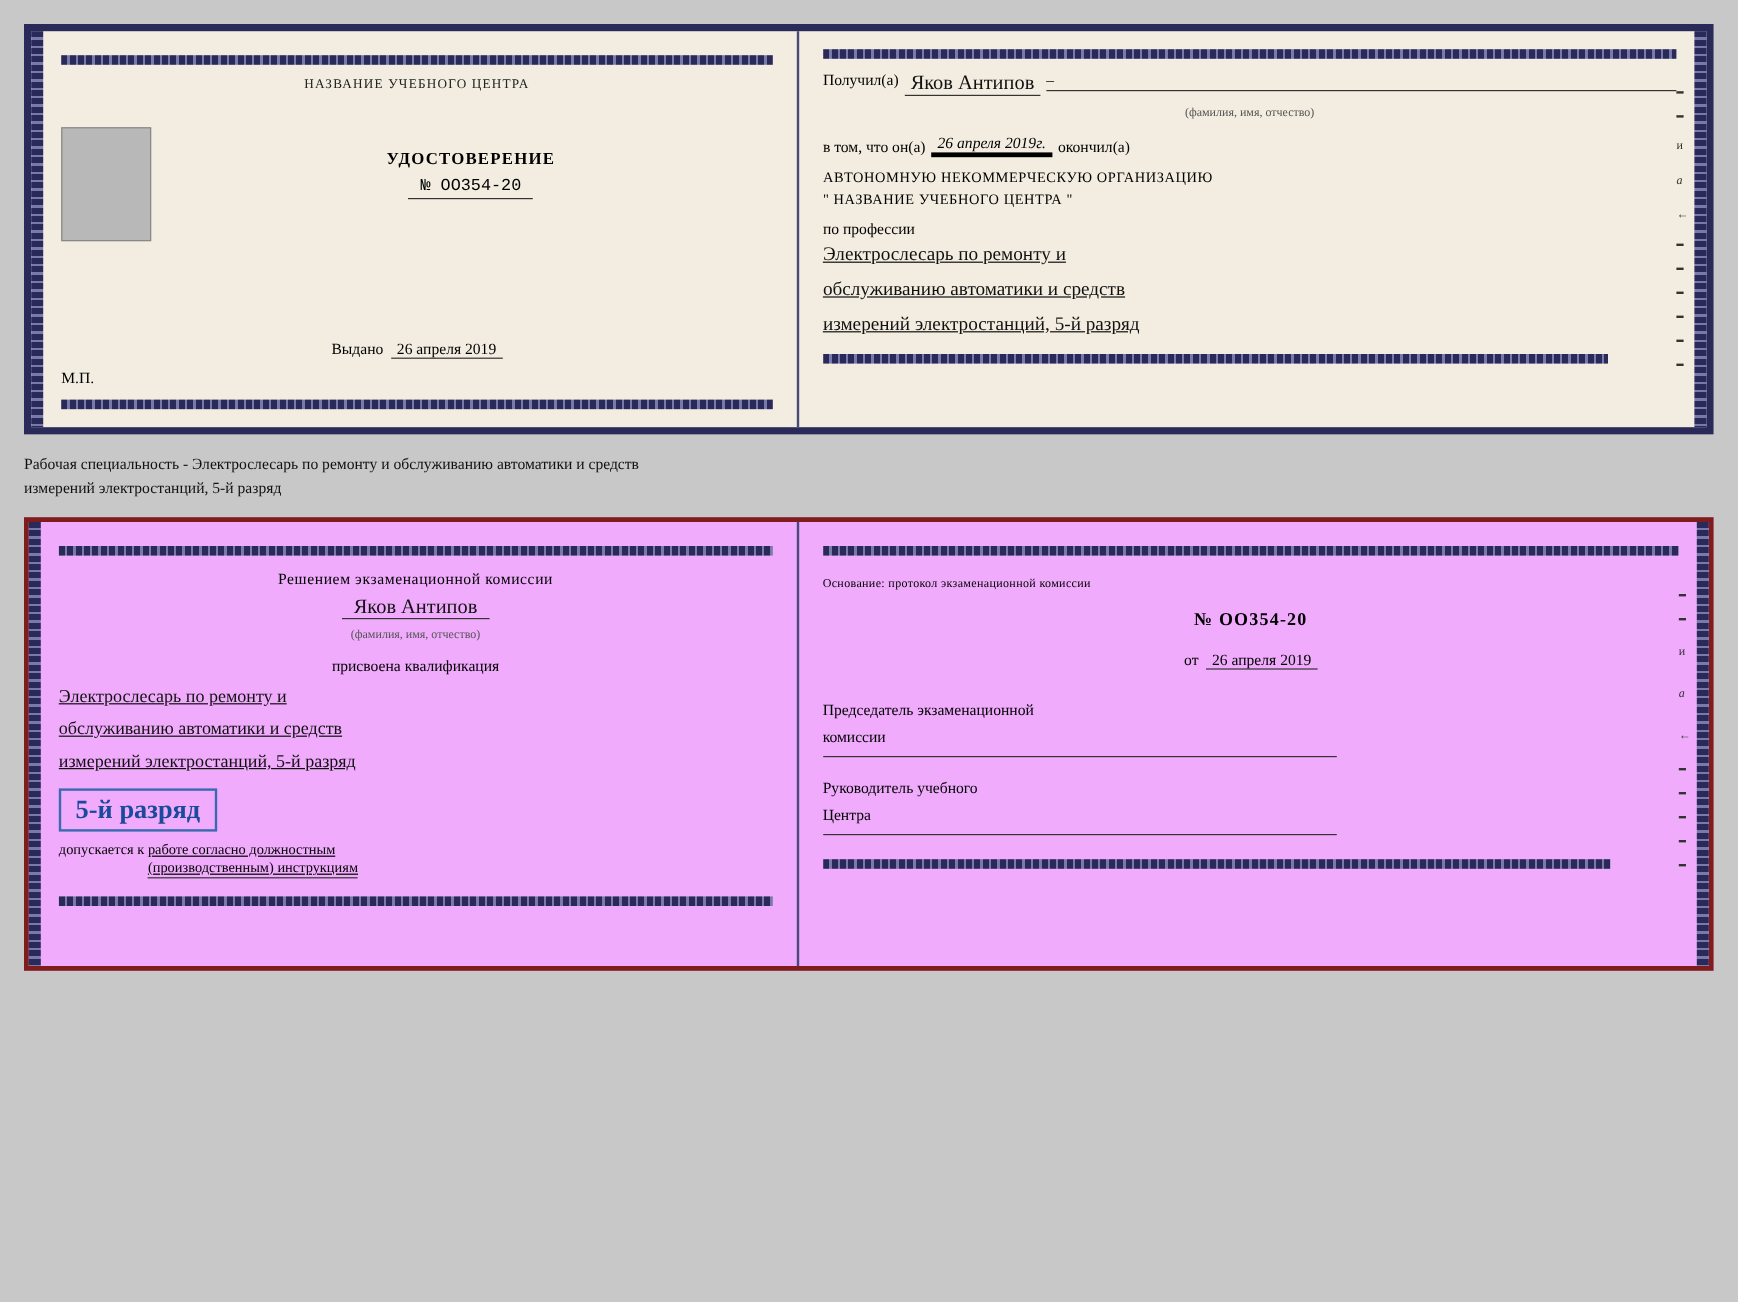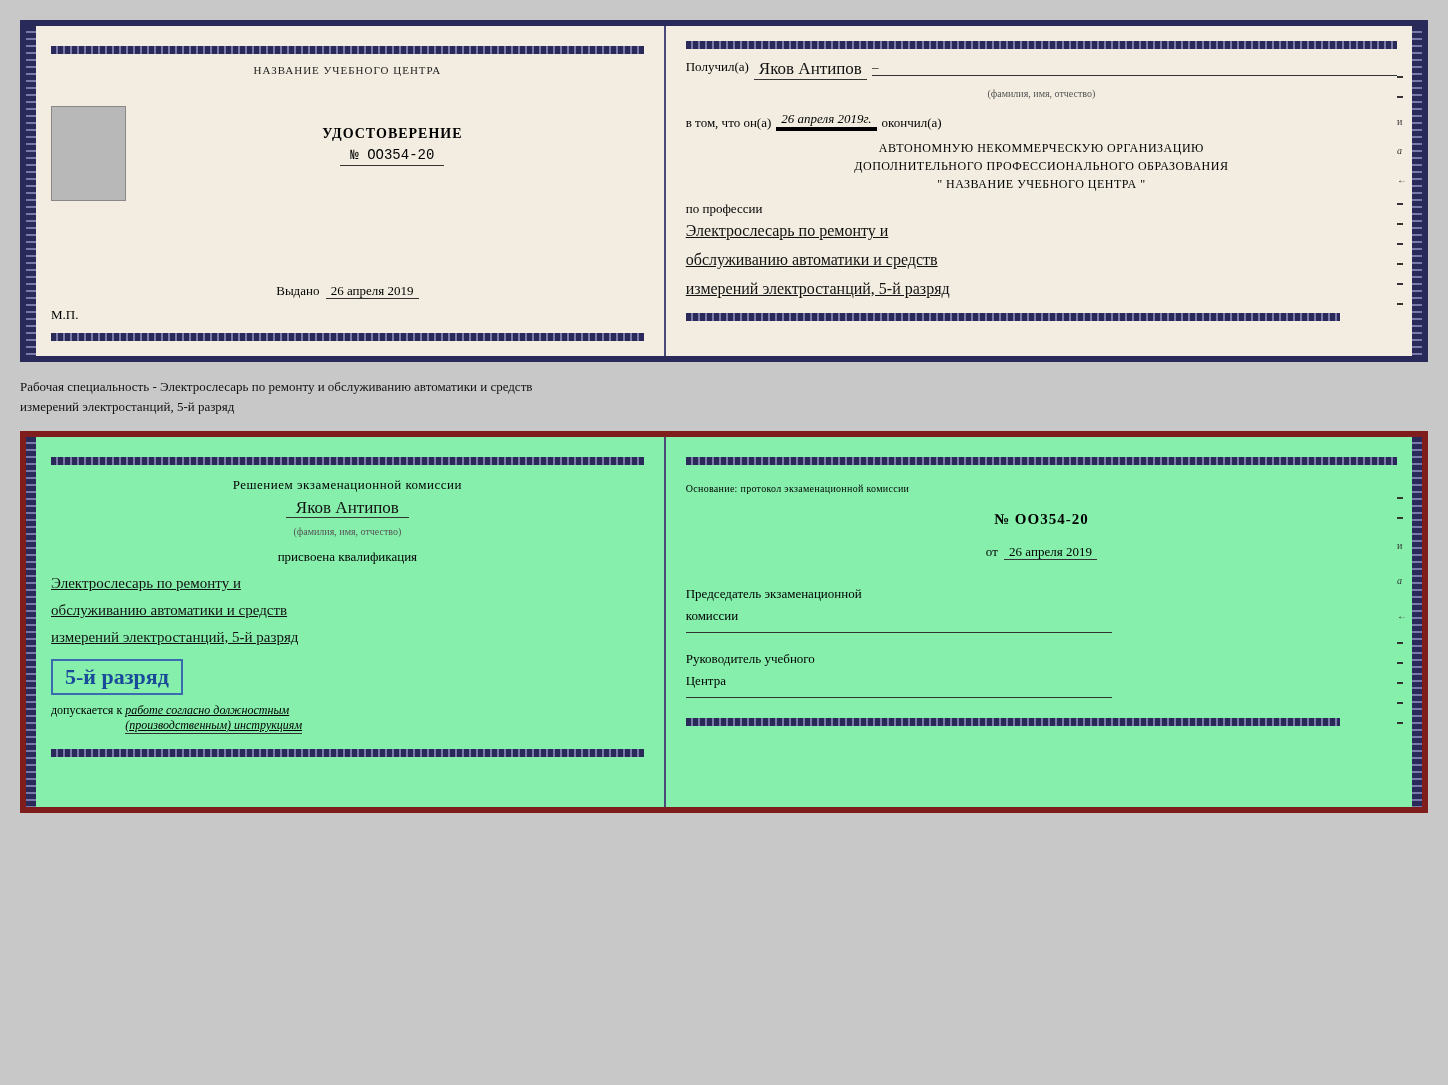--- a/index.html
+++ b/index.html
@@ -61,23 +61,22 @@
       <div style="text-align:center; margin-bottom:10px;">
         <span style="font-size:10px; color:#555;">(фамилия, имя, отчество)</span>
       </div>
 
       <div style="margin-bottom:5px; display:flex; align-items:flex-end; gap:5px;">
         <span>в том, что он(а)</span>
         <span style="font-style:italic; border-bottom:4px solid #000000; padding:0 5px;">26 апреля 2019г.</span>
         <span>окончил(а)</span>
       </div>
 
-      <div style="text-align:center; margin:8px 0; line-height:1.5; text-transform:uppercase; font-size:12px; letter-spacing:0.5px;">
+      <div style="margin:8px 0; line-height:1.5; text-transform:uppercase; font-size:12px; letter-spacing:0.5px;">
         <div>АВТОНОМНУЮ НЕКОММЕРЧЕСКУЮ ОРГАНИЗАЦИЮ</div>
-        <div>ДОПОЛНИТЕЛЬНОГО ПРОФЕССИОНАЛЬНОГО ОБРАЗОВАНИЯ</div>
         <div>"  НАЗВАНИЕ УЧЕБНОГО ЦЕНТРА  "</div>
       </div>
 
       <div style="margin-top:8px;">
         <span>по профессии</span>
       </div>
       <div style="font-family:'Segoe Script','Comic Sans MS',cursive; font-size:16px; text-decoration:underline; line-height:1.8; color:#111;">Электрослесарь по ремонту и</div>
       <div style="font-family:'Segoe Script','Comic Sans MS',cursive; font-size:16px; text-decoration:underline; line-height:1.8; color:#111;">обслуживанию автоматики и средств</div>
       <div style="font-family:'Segoe Script','Comic Sans MS',cursive; font-size:16px; text-decoration:underline; line-height:1.8; color:#111;">измерений электростанций, 5-й разряд</div>
 
@@ -99,21 +98,21 @@
     </div>
 
     <div style="width:10px; background: repeating-linear-gradient(180deg, #2a2a5a 0px,#2a2a5a 5px,#7a7aaa 5px,#7a7aaa 7px); flex-shrink:0;"></div>
   </div>
 
   <div style="font-size:13px; color:#111; padding:5px 0; line-height:1.5;">
     <div style="white-space:pre-line;">Рабочая специальность - Электрослесарь по ремонту и обслуживанию автоматики и средств
 измерений электростанций, 5-й разряд</div>
   </div>
 
-  <div style="border: 6px solid #7f1d1d; background: #86efac; display: flex; flex-direction: row; position: relative;">
+  <div style="border: 4px solid #7f1d1d; background: #f0abfc; display: flex; flex-direction: row; position: relative;">
 
     <div style="width:10px; background: repeating-linear-gradient(180deg, #2a2a5a 0px,#2a2a5a 5px,#7a7aaa 5px,#7a7aaa 7px); flex-shrink:0;"></div>
 
     <div style="flex:1; padding:20px 20px 15px 15px; border-right: 2px solid #4a4a7a; min-height:370px; position:relative;">
       <div style="height:8px; width:100%; background: repeating-linear-gradient(90deg,#2a2a5a 0px,#2a2a5a 5px,#7a7aaa 5px,#7a7aaa 7px); margin-bottom:12px;"></div>
 
       <div style="font-size:13px; letter-spacing:0.5px; text-align:center; margin-bottom:5px;">Решением экзаменационной комиссии</div>
 
       <div style="text-align:center; margin-bottom:3px;">
         <span style="font-family:'Segoe Script','Comic Sans MS',cursive; font-size:17px; color:#111; border-bottom:1px solid #333; padding:0 10px;">Яков Антипов</span>
@@ -127,21 +126,21 @@
       <div style="font-family:'Segoe Script','Comic Sans MS',cursive; font-size:15px; text-decoration:underline; line-height:1.8; color:#111;">Электрослесарь по ремонту и</div>
       <div style="font-family:'Segoe Script','Comic Sans MS',cursive; font-size:15px; text-decoration:underline; line-height:1.8; color:#111;">обслуживанию автоматики и средств</div>
       <div style="font-family:'Segoe Script','Comic Sans MS',cursive; font-size:15px; text-decoration:underline; line-height:1.8; color:#111;">измерений электростанций, 5-й разряд</div>
 
       <div style="margin:8px 0;">
         <div style="border:2px solid #3a6ab0; display:inline-block; padding:3px 12px; color:#1a4a9a; font-weight:bold; font-size:22px; font-family:'Segoe Script','Comic Sans MS',cursive;">5-й разряд</div>
       </div>
 
       <div style="font-size:12px; display:flex; align-items:flex-start; gap:3px; flex-wrap:wrap;">
         <span>допускается к</span>
-        <span style="font-style:italic; border-bottom:1px solid #333; text-decoration:underline; white-space:pre-line;">работе согласно должностным
+        <span style="border-bottom:1px solid #333; text-decoration:underline; white-space:pre-line;">работе согласно должностным
 (производственным) инструкциям</span>
       </div>
 
       <div style="height:8px; width:100%; background: repeating-linear-gradient(90deg,#2a2a5a 0px,#2a2a5a 5px,#7a7aaa 5px,#7a7aaa 7px); margin-top:15px;"></div>
     </div>
 
     <div style="flex:1.2; padding:20px 15px 15px 20px; font-size:13px; position:relative; line-height:1.7;">
       <div style="height:8px; width:100%; background: repeating-linear-gradient(90deg,#2a2a5a 0px,#2a2a5a 5px,#7a7aaa 5px,#7a7aaa 7px); margin-bottom:15px;"></div>
 
       <div style="text-align:left; font-size:10px; margin-bottom:10px; letter-spacing:0.3px;">Основание: протокол экзаменационной комиссии</div>

